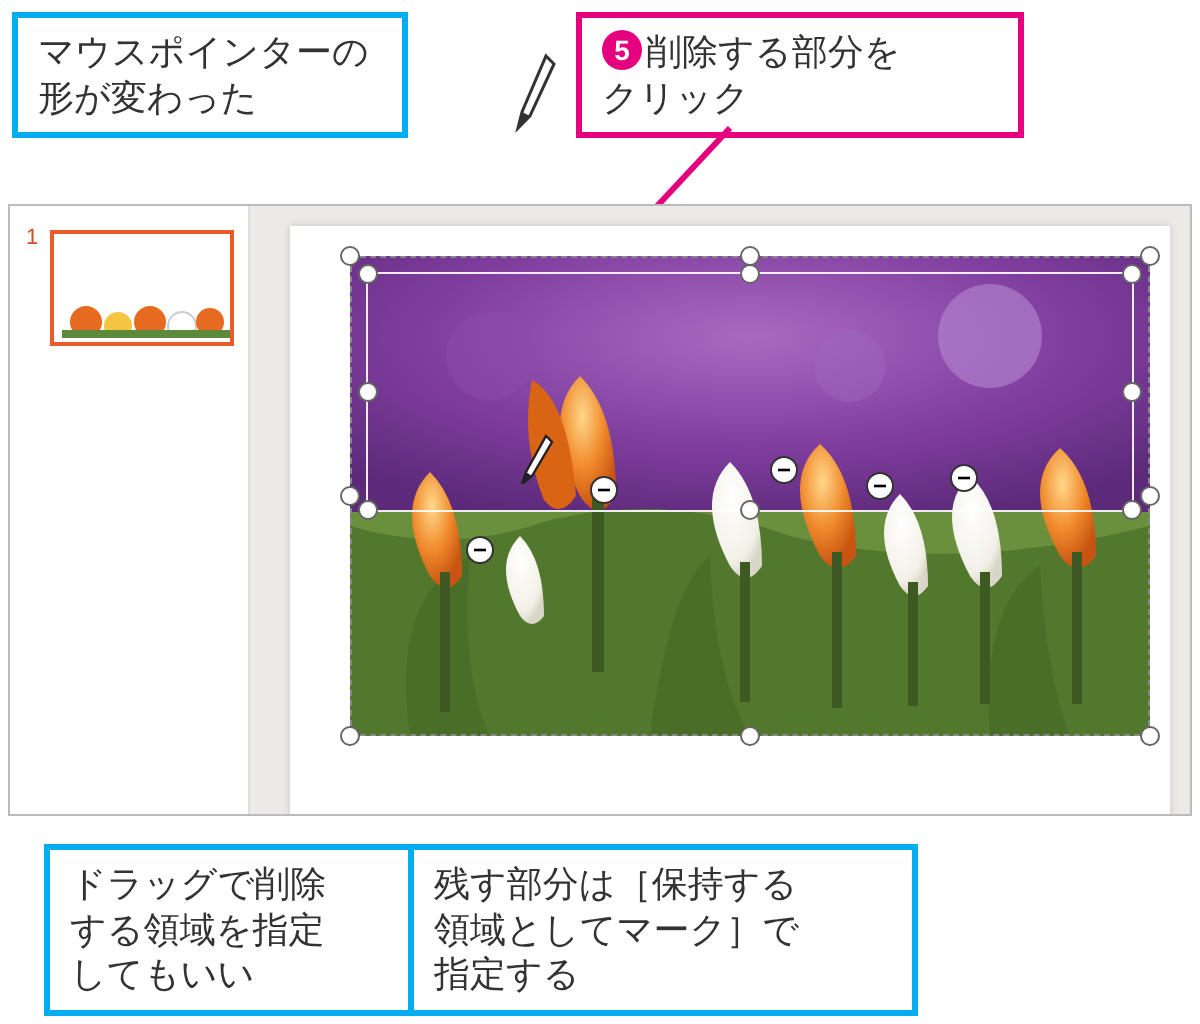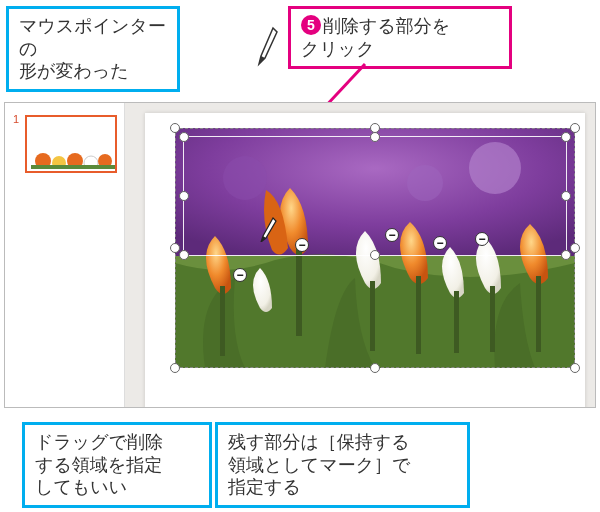--- a/index.html
+++ b/index.html
@@ -125,21 +125,21 @@
     pointer-events: none;
   }
   .leader-line {
     position: absolute;
     pointer-events: none;
   }
 </style>
 </head>
 <body>
 
-<div class="callout" style="left:6px; top:6px; width:174px;">
+<div class="callout" style="left:6px; top:6px; width:198px;">
   <span style="white-space:pre-line;">マウスポインターの
 形が変わった</span>
 </div>
 
 <span class="pencil-icon">
   <svg width="22" height="44" viewBox="0 0 22 44">
     <path d="M16 4 L20 8 L8 34 L2 40 L4 32 Z" fill="#fff" stroke="#333" stroke-width="1.5"></path>
     <path d="M4 32 L8 34 L2 40 Z" fill="#333"></path>
   </svg>
 </span>
@@ -278,17 +278,17 @@
     </div>
   </div>
 </div>
 
 <div class="callout" style="left:22px; top:422px; width:190px;">
   <span style="white-space:pre-line;">ドラッグで削除
 する領域を指定
 してもいい</span>
 </div>
 
-<div class="callout" style="left:215px; top:422px; width:255px;">
+<div class="callout" style="left:204px; top:422px; width:255px;">
   <span style="white-space:pre-line;">残す部分は［保持する
 領域としてマーク］で
 指定する</span>
 </div>
 
 </body></html>

